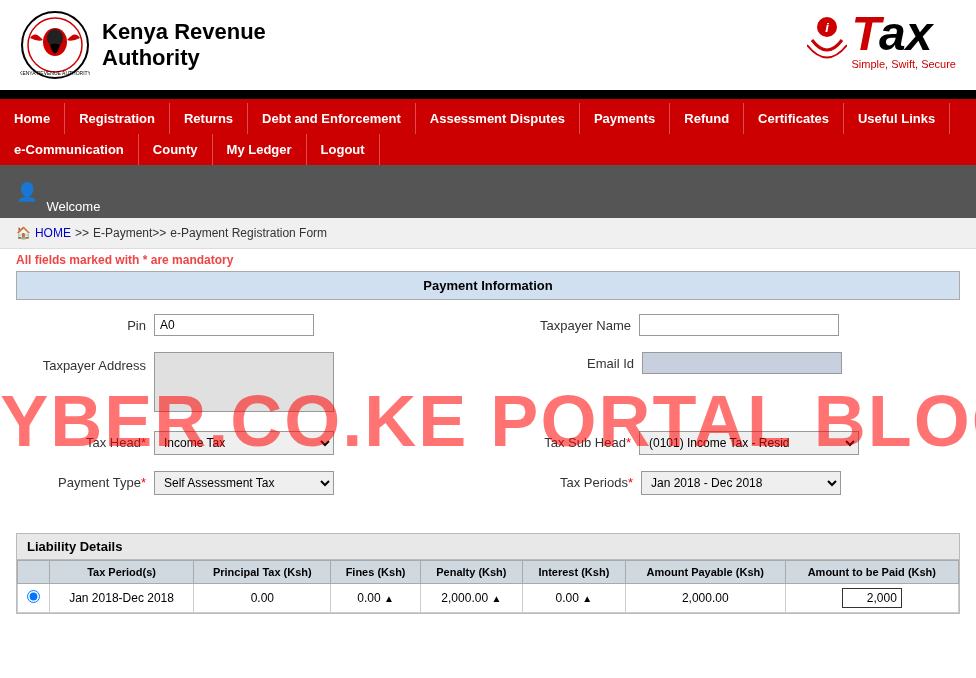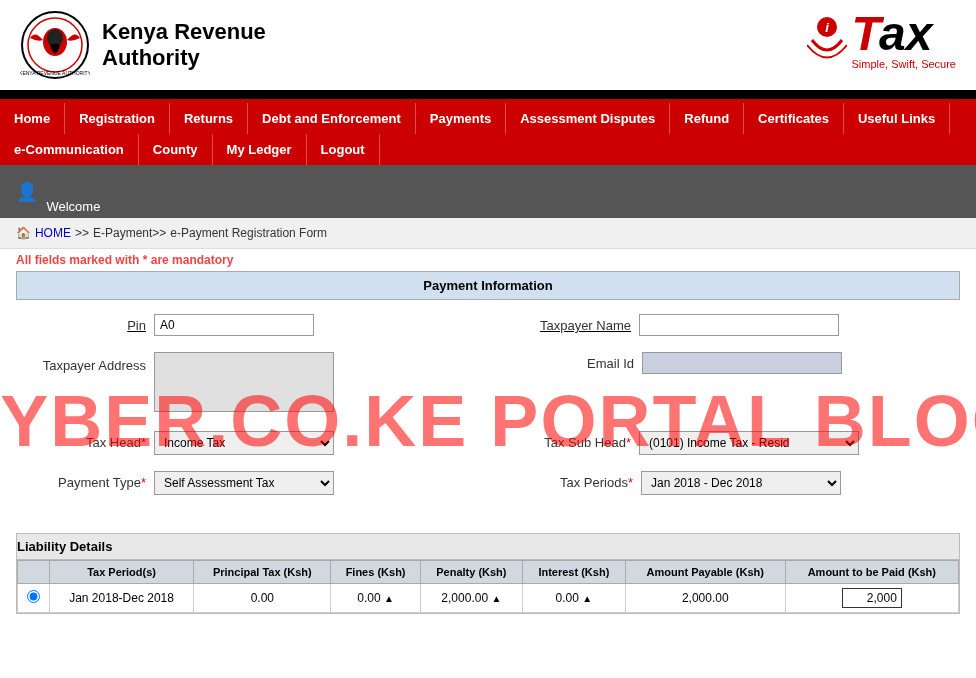--- a/index.html
+++ b/index.html
@@ -50,21 +50,21 @@
     .field-group { display: flex; align-items: flex-start; gap: 8px; padding: 4px 0; }
     .field-label { width: 130px; min-width: 110px; text-align: right; font-size: 13px; color: #333; padding-top: 4px; }
     .field-input { flex: 1; }
     .field-input input, .field-input select, .field-input textarea {
       width: 100%; padding: 3px 5px; border: 1px solid #999; font-size: 12px;
     }
     .field-input textarea { height: 60px; resize: none; }
 
     
     .liability-section { margin: 10px 16px; border: 1px solid #bbb; }
-    .liability-title { background: #e8e8e8; padding: 5px 0; font-weight: bold; font-size: 13px; border-bottom: 1px solid #bbb; }
+    .liability-title { background: #e8e8e8; padding: 5px 10px; font-weight: bold; font-size: 13px; border-bottom: 1px solid #bbb; }
     .liability-table { width: 100%; border-collapse: collapse; }
     .liability-table th {
       background: #d0d8e0; border: 1px solid #aaa; padding: 5px 6px;
       font-size: 11px; text-align: center; font-weight: bold;
     }
     .liability-table td { border: 1px solid #ccc; padding: 4px 6px; font-size: 12px; text-align: center; }
     .liability-table td input[type=text] { width: 90%; border: 1px solid #999; padding: 2px 4px; font-size: 12px; text-align: right; }
     .amount-input { width: 80px; border: 1px solid #333 !important; }
 
     
@@ -119,22 +119,22 @@
 
 <div class="header-stripe"></div>
 <div class="header-stripe-red"></div>
 
 <nav class="main-nav">
   <div class="nav-row">
     <a href="#">Home</a>
     <a href="#">Registration</a>
     <a href="#">Returns</a>
     <a href="#">Debt and Enforcement</a>
+    <a href="#">Assessment Disputes</a>
     <a href="#">Payments</a>
-    <a href="#">Assessment Disputes</a>
     <a href="#">Refund</a>
     <a href="#">Certificates</a>
     <a href="#">Useful Links</a>
   </div>
   <div class="nav-row">
     <a href="#">e-Communication</a>
     <a href="#">County</a>
     <a href="#">My Ledger</a>
     <a href="#">Logout</a>
   </div>
@@ -154,21 +154,21 @@
     <span>&gt;&gt;</span>
     <span>E-Payment&gt;&gt;</span>
     <span>e-Payment Registration Form</span>
   </div>
 
   <div class="mandatory-note">All fields marked with * are mandatory</div>
 
   <div class="form-section">
     <div class="section-title">Payment Information</div>
 
-    <div style="display:flex; gap:26px; margin-bottom:8px; align-items:center;text-decoration:underline;">
+    <div style="display:flex; gap:26px; margin-bottom:8px; align-items:center;">
       <div class="field-group" style="flex:1;">
         <div class="field-label">Pin</div>
         <div class="field-input">
           <input type="text" style="width: 160px;" value="A0">
         </div>
       </div>
       <div class="field-group" style="flex:1;">
         <div class="field-label">Taxpayer Name</div>
         <div class="field-input">
           <input type="text" style="width: 200px;" value="">

